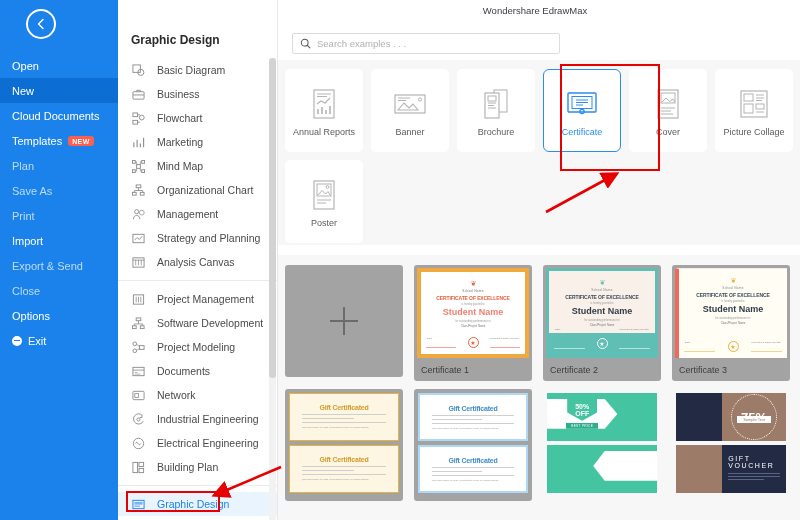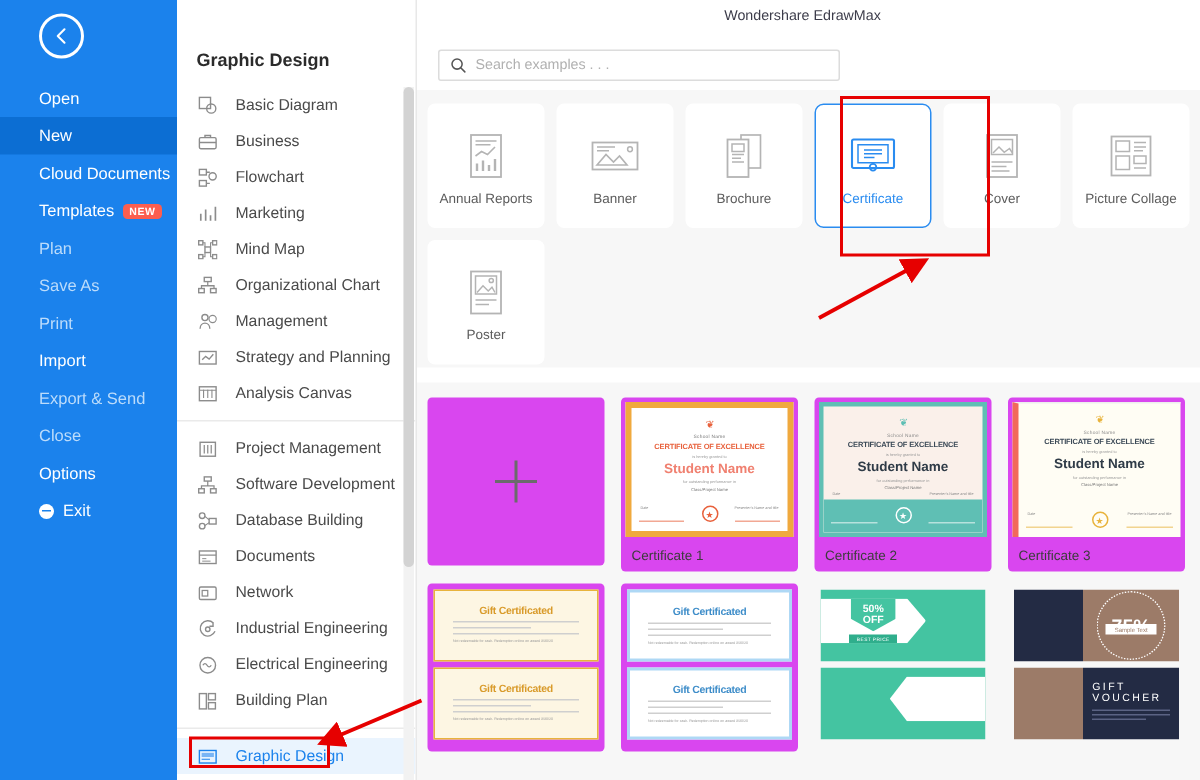--- a/index.html
+++ b/index.html
@@ -29,21 +29,21 @@
     border: 2px solid #ffffff;
     border-radius: 50%;
     margin: 9px 0 0 26px;
     display: flex; align-items: center; justify-content: center;
     cursor: pointer;
   }
   .back-btn svg { display: block; }
   .side-item {
     height: 25px;
     display: flex; align-items: center;
-    padding-left: 26px;
+    padding-left: 12px;
     font-size: 11px;
     color: #ffffff;
     cursor: pointer;
     white-space: nowrap;
   }
   .side-item.dim { color: #bcdcfb; }
   .side-item.active { background: #0c6ed3; }
   .side-item.sp-open { margin-top: 14px; }
   .badge-new {
     background: #fc5e4f;
@@ -212,21 +212,21 @@
     padding: 10px 0 0 7px;
     overflow: hidden;
   }
   .tplrow {
     display: flex;
     gap: 11px;
     margin-bottom: 8px;
   }
   .tplcard {
     width: 118px;
-    background: #d946ef;
+    background: #a3a3a3;
     border-radius: 3px;
     overflow: hidden;
     cursor: pointer;
     flex: 0 0 118px;
   }
   .tplcard.blank {
     height: 112px;
     display: flex; align-items: center; justify-content: center;
   }
   .plusglyph {
@@ -510,21 +510,21 @@
 
       <div class="cat-item">
         <span class="ci">
           <svg width="13" height="13" viewBox="0 0 14 14">
               <circle cx="3" cy="3" r="2" fill="none" stroke="currentColor" stroke-width="1"></circle>
               <circle cx="3" cy="10.5" r="2" fill="none" stroke="currentColor" stroke-width="1"></circle>
               <rect x="8" y="5" width="5" height="4" fill="none" stroke="currentColor" stroke-width="1"></rect>
               <path d="M5 3.5l3 2.5M5 10l3-2" stroke="currentColor" stroke-width=".8"></path>
             </svg>
         </span>
-        <span>Database Building</span>
+        <span>Project Modeling</span>
       </div>
 
       <div class="cat-item">
         <span class="ci">
           <svg width="13" height="13" viewBox="0 0 14 14">
               <rect x="1" y="2.5" width="12" height="9" fill="none" stroke="currentColor" stroke-width="1"></rect>
               <path d="M1 5.5h12" stroke="currentColor" stroke-width=".9"></path>
               <path d="M3 8h3M3 9.8h6" stroke="currentColor" stroke-width=".7"></path>
             </svg>
         </span>

